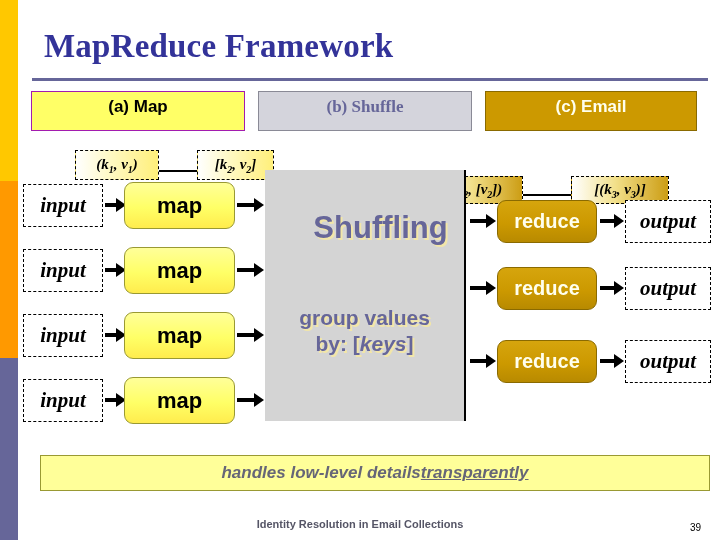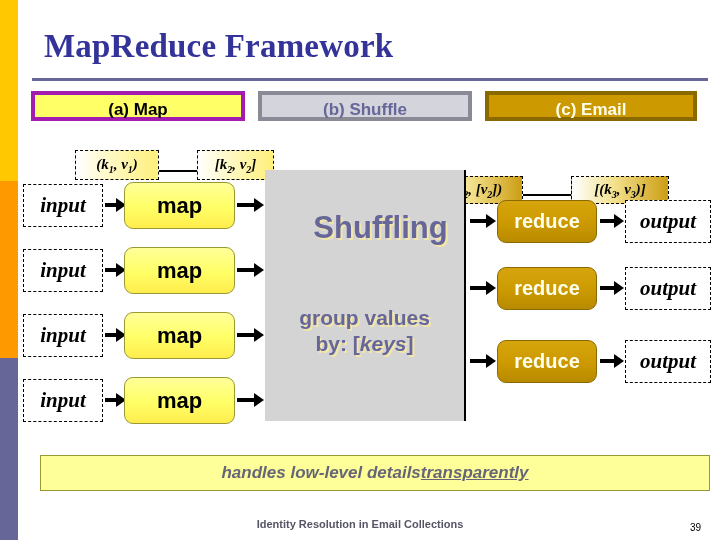--- a/index.html
+++ b/index.html
@@ -44,38 +44,39 @@
     top: 78px;
     width: 676px;
     height: 3px;
     background: #666699;
   }
 
   
   .phase {
     position: absolute;
     top: 91px;
-    height: 30px;
+    height: 40px;
     line-height: 30px;
     text-align: center;
     font-size: 17px;
     font-weight: bold;
-    border: 4px solid #a21caf;
+    border: 1px solid #a21caf;
     box-sizing: border-box;
   }
   .phase-map {
     left: 31px; width: 214px;
     background: #FFFF66;
     color: #000000;
   }
   .phase-shuffle {
     left: 258px; width: 214px;
     background: #D4D4DC;
     color: #666699;
     border-color: #8a8a96;
+    font-family: Liberation Serif, serif;
   }
   .phase-reduce {
     left: 485px; width: 212px;
     background: #CC9900;
     color: #FFFFEE;
     border-color: #8a6a00;
   }
 
   
   .tag {

